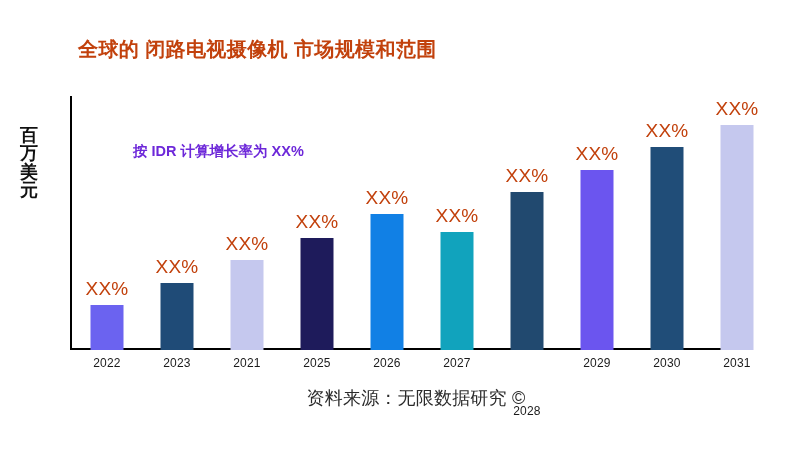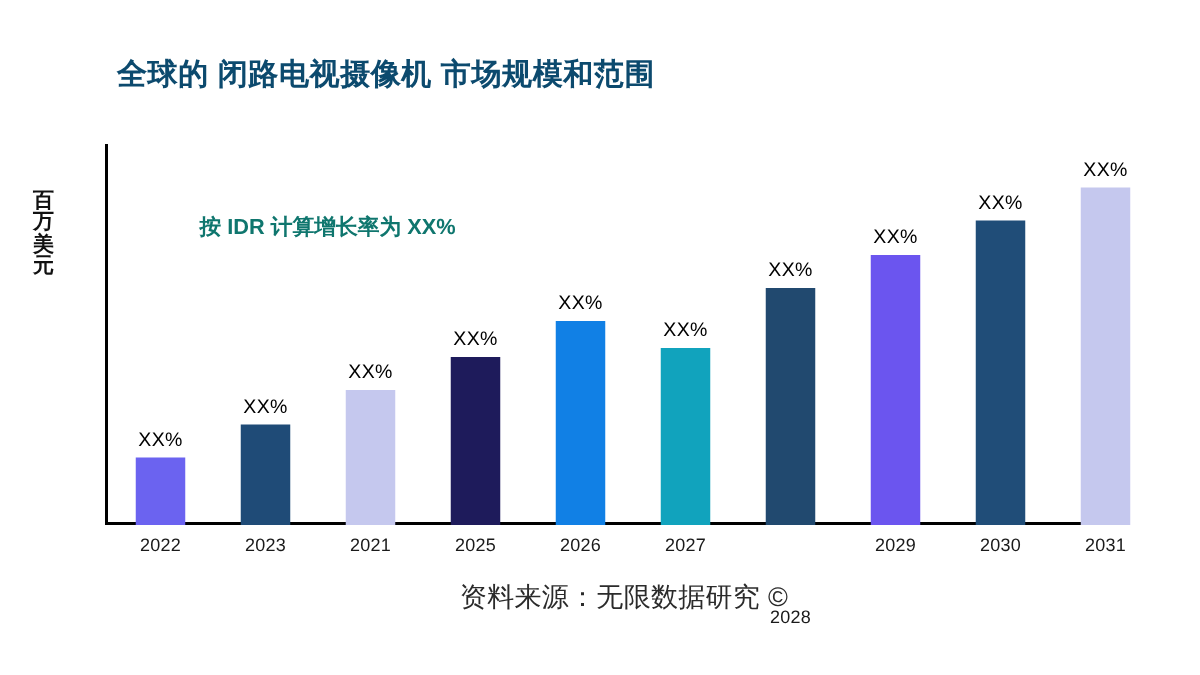--- a/index.html
+++ b/index.html
@@ -23,32 +23,32 @@
     background: #ffffff;
   }
 
   
   #chart-title {
     position: absolute;
     left: 78px;
     top: 36px;
     font-size: 20px;
     font-weight: 600;
-    color: #0c4a6e;
+    color: #c2410c;
     letter-spacing: 0.4px;
     white-space: nowrap;
   }
 
   
   #y-axis-label {
     position: absolute;
     left: 18px;
     top: 126px;
     width: 22px;
-    font-size: 14px;
+    font-size: 18px;
     font-weight: 700;
     color: #111111;
     line-height: 1.02;
     text-align: center;
     letter-spacing: 0px;
   }
 
   
   #plot-area {
     position: absolute;
@@ -88,22 +88,22 @@
     bottom: 0;
     left: 50%;
     transform: translateX(-50%);
     width: 33px;
   }
 
   .bar-value {
     position: absolute;
     left: 50%;
     transform: translateX(-50%);
-    font-size: 13px;
-    color: #000000;
+    font-size: 19px;
+    color: #c2410c;
     white-space: nowrap;
     letter-spacing: 0.2px;
   }
 
   
   #x-tick-labels {
     position: absolute;
     left: 70px;
     top: 356px;
     width: 712px;
@@ -119,21 +119,21 @@
     letter-spacing: 0.2px;
   }
 
   
   #cagr-annotation {
     position: absolute;
     left: 133px;
     top: 142px;
     font-size: 14.5px;
     font-weight: 600;
-    color: #0f766e;
+    color: #6d28d9;
     white-space: nowrap;
   }
 
   
   #source-note {
     position: absolute;
     left: 0;
     top: 386px;
     width: 800px;
     text-align: center;

